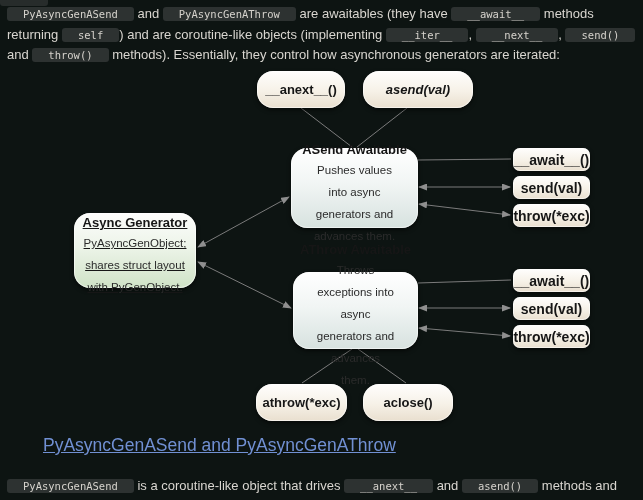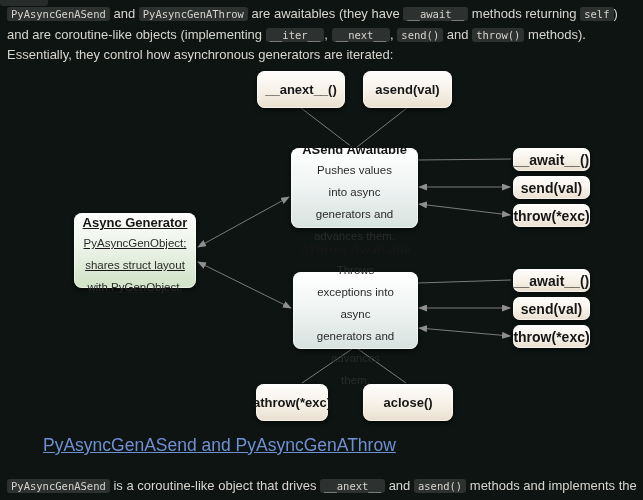--- a/index.html
+++ b/index.html
@@ -18,33 +18,33 @@
   .para {
     position:absolute; left:7px; width:632px;
     font-size:13px; line-height:19.5px; color:#d9d6d0;
   }
   .para.intro { top:4px; }
   .para.outro { top:476px; }
   code.ic {
     font-family:"DejaVu Sans Mono", monospace;
     font-size:10.5px;
     background:#2d3231; color:#d6d3cd;
-    padding:1px 4px; border-radius:3px;
+    padding:1px 16px; border-radius:3px;
   }
   .heading { position:absolute; left:7px; top:429px;margin-left:36px; }
   .heading a {
     font-size:17.5px; font-weight:400;
     color:#7190d3; text-decoration:underline; cursor:pointer;
   }
   
   .diagram { position:absolute; left:0; top:65px; width:643px; height:360px; }
   .diagram svg { position:absolute; left:0; top:0; }
   .node {
     position:absolute;
-    border-radius:8px;
+    border-radius:16px;
     box-shadow: 0 2px 4px rgba(0,0,0,0.6), inset 0 0 0 1px rgba(255,255,255,0.55);
     color:#161616;
     display:flex; flex-direction:column; align-items:center; justify-content:center;
     text-align:center;
   }
   .grad-cream { background:linear-gradient(180deg,#fffefd 0%,#f6f1e7 55%,#e9dfcf 100%); }
   .grad-bluegray { background:linear-gradient(180deg,#ffffff 0%,#f1f5f4 45%,#d7e2df 100%); }
   .grad-green { background:linear-gradient(180deg,#fdfdfc 0%,#edf4e9 45%,#cfe2c6 100%);text-decoration:underline; }
   .pill { font-weight:bold; font-size:13px; }
   .mini { font-weight:bold; font-size:14px; border-radius:7px; }
@@ -78,21 +78,21 @@
       <line x1="419" y1="243" x2="510" y2="243" marker-start="url(#ah)" marker-end="url(#ah)"></line>
       <line x1="419" y1="263" x2="510" y2="271" marker-start="url(#ah)" marker-end="url(#ah)"></line>
       <line x1="352" y1="284" x2="302" y2="318"></line>
       <line x1="358" y1="284" x2="406" y2="318"></line>
     </g>
   </svg>
 
   <div class="node pill grad-cream" style="left:257px; top:6px; width:88px; height:37px;">
     <span>__anext__()</span>
   </div>
-  <div class="node pill grad-cream" style="left:363px; top:6px; width:89px; height:37px;">
+  <div class="node pill grad-cream" style="left:363px; top:6px; width:110px; height:37px;font-style:italic;">
     <span>asend(val)</span>
   </div>
 
   <div class="node grad-bluegray" style="left:291px; top:83px; width:127px; height:80px;">
     <div class="title">ASend Awaitable</div>
     <div class="desc">Pushes values into async generators and advances them.</div>
   </div>
 
   <div class="node grad-green" style="left:74px; top:148px; width:122px; height:75px;">
     <div class="title">Async Generator</div>
@@ -117,21 +117,21 @@
   <div class="node mini grad-cream" style="left:513px; top:204px; width:77px; height:23px;">
     <span>__await__()</span>
   </div>
   <div class="node mini grad-cream" style="left:513px; top:232px; width:77px; height:23px;">
     <span>send(val)</span>
   </div>
   <div class="node mini grad-cream" style="left:513px; top:260px; width:77px; height:23px;">
     <span>throw(*exc)</span>
   </div>
 
-  <div class="node pill grad-cream" style="left:256px; top:319px; width:72px; height:37px;">
+  <div class="node pill grad-cream" style="left:256px; top:319px; width:91px; height:37px;">
     <span>athrow(*exc)</span>
   </div>
   <div class="node pill grad-cream" style="left:363px; top:319px; width:90px; height:37px;">
     <span>aclose()</span>
   </div>
 </div>
 
 <h2 class="heading">
   <a>PyAsyncGenASend and PyAsyncGenAThrow</a>
 </h2>

